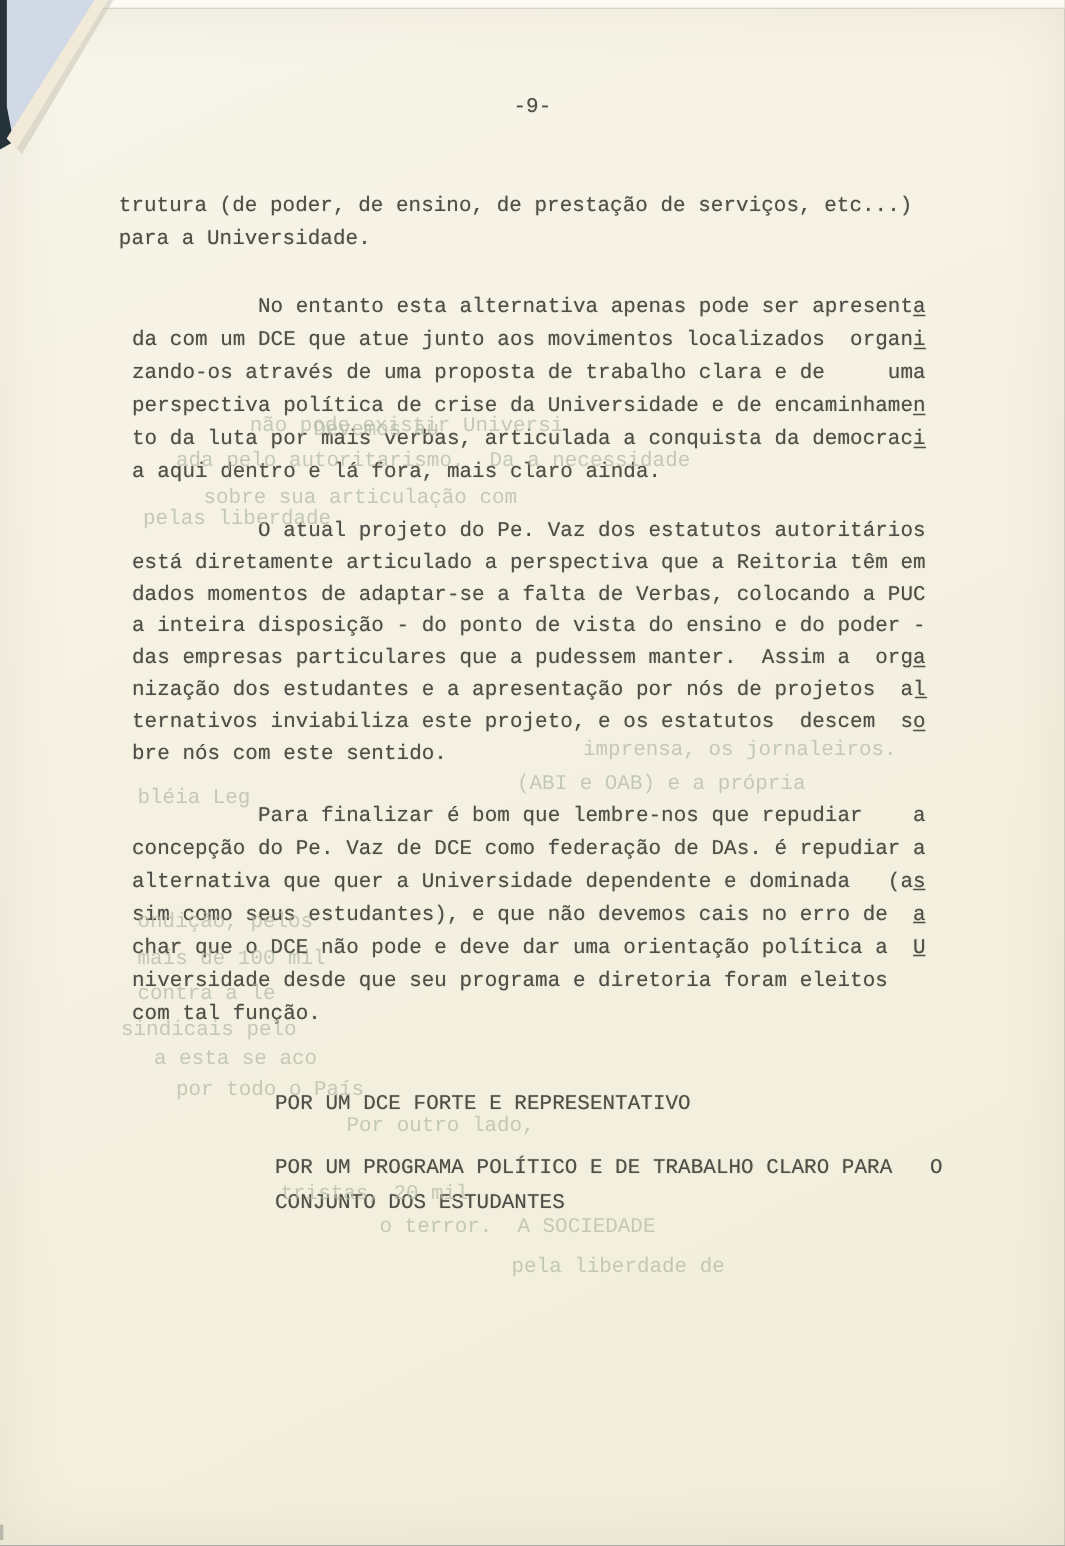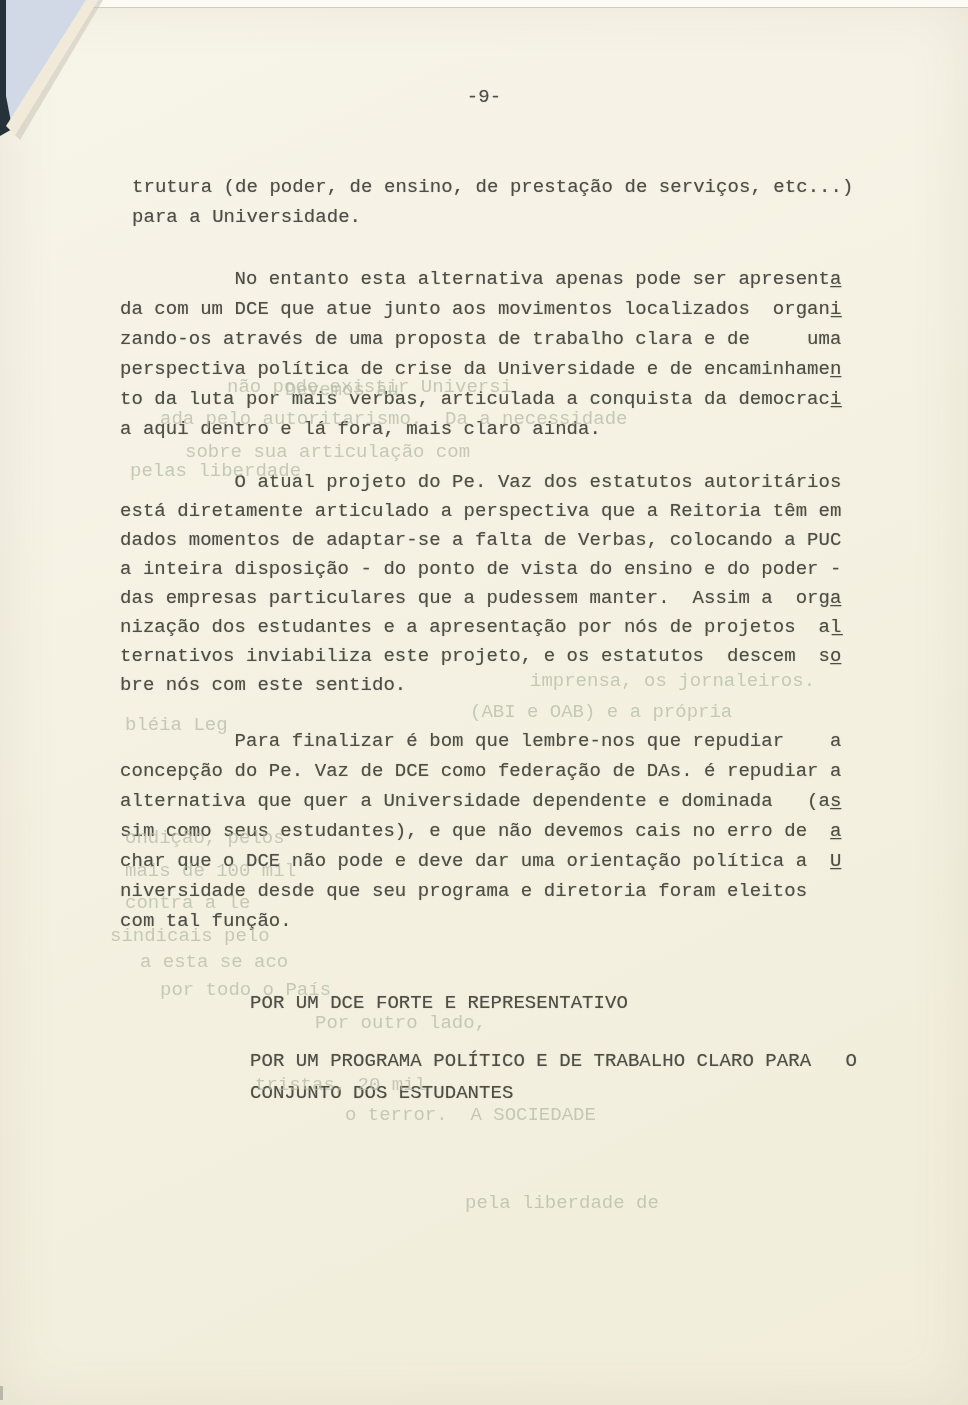--- a/index.html
+++ b/index.html
@@ -22,21 +22,21 @@
     clip-path:polygon(98px 0,103px 0,20px 140px,15px 135px);}
   .bl-mark{position:absolute;left:0;top:1386px;width:3px;height:14px;background:#b9b6ab;}
   
   .tw{
     position:absolute;font:19px/30px "Liberation Mono","DejaVu Sans Mono",monospace;
     color:var(--ink);white-space:pre;letter-spacing:.05px;
     text-shadow:0 0 1px rgba(74,74,67,.45);
   }
   .lh29{line-height:29px;}
   .pagenum{left:0;right:0;text-align:center;top:82px;}
-  .p1{left:132px;top:172px;}
+  .p1{left:108px;top:172px;}
   .p2{left:120px;top:264px;}
   .p3{left:120px;top:468px;}
   .p4{left:120px;top:726px;}
   .s1{left:250px;top:988px;text-align:right;}
   .s2{left:250px;top:1045px;line-height:32px;}
   
   .ghost{
     position:absolute;font:19px/30px "Liberation Mono","DejaVu Sans Mono",monospace;
     color:var(--ghost);white-space:pre;filter:blur(.5px);opacity:.75;text-shadow:none;
   }
@@ -98,16 +98,16 @@
       <span class="ghost" style="left: 125px; top: 710px;">bléia Leg</span>
       <span class="ghost" style="left: 125px; top: 823px;">ondição, pelos</span>
       <span class="ghost" style="left: 125px; top: 856px;">mais de 100 mil</span>
       <span class="ghost" style="left: 125px; top: 888px;">contra a le</span>
       <span class="ghost" style="left: 110px; top: 921px;">sindicais pelo</span>
       <span class="ghost" style="left: 140px; top: 947px;">a esta se aco</span>
       <span class="ghost" style="left: 160px; top: 975px;">por todo o País</span>
       <span class="ghost" style="left: 315px; top: 1008px;">Por outro lado,</span>
       <span class="ghost" style="left: 255px; top: 1070px;">tristas, 20 mil</span>
       <span class="ghost" style="left: 345px; top: 1100px;">o terror.  A SOCIEDADE</span>
-      <span class="ghost" style="left: 465px; top: 1188px;">pela liberdade de</span>
+      <span class="ghost" style="left: 465px; top: 1136px;">pela liberdade de</span>
     </div>
 
 </div>
 
 </body></html>

